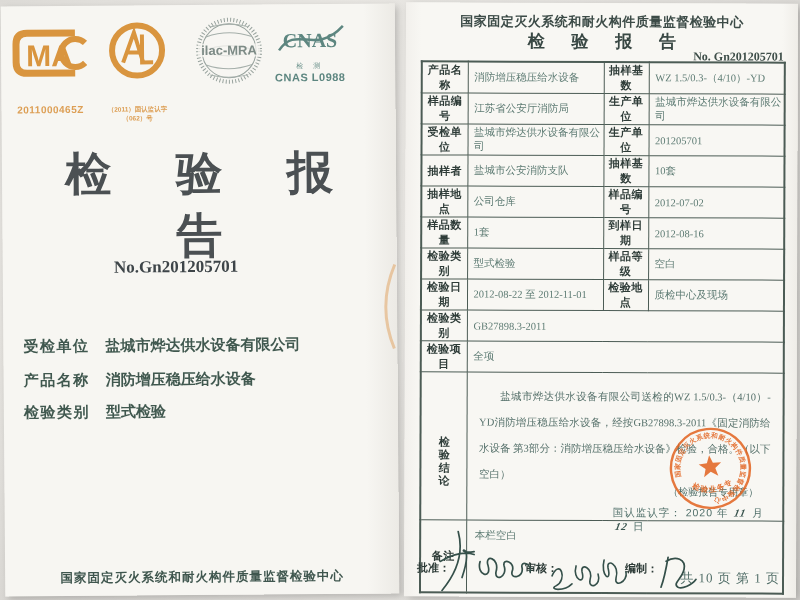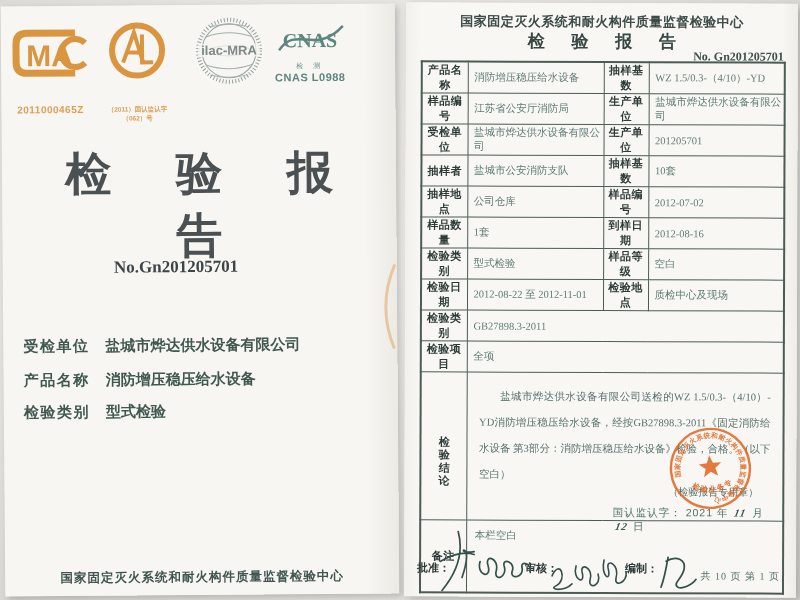--- a/index.html
+++ b/index.html
@@ -53,21 +53,21 @@
   .seal-note{position:absolute;top:112px;right:24px;font-size:10px;color:#4e6e68;}
   .sign-date{position:absolute;top:133px;left:146px;font-size:10.5px;color:#4e6e68;letter-spacing:1px;}
   .sign-date .hand{font-family:"Liberation Serif", serif;font-style:italic;font-weight:bold;
     color:#3a544e;transform:skewX(-12deg);display:inline-block;margin:0 2px;}
   td.remark-cell{vertical-align:top;}
   .remark-val{display:inline-block;padding:8px 0 0 8px;font-size:10.5px;color:#5e7c74;
     font-family:"Liberation Serif", serif;}
   .stamp{position:absolute;left:259px;top:418px;opacity:.85;transform:rotate(-6deg);z-index:5;}
   .rp-foot-label{position:absolute;font-size:11px;font-weight:bold;color:#2e3c38;top:558px;}
   #page-info{position:absolute;top:566px;right:16px;font-family:"Liberation Serif", serif;
-    font-size:10px;color:#54706a;letter-spacing:1px;}
+    font-size:13px;color:#54706a;letter-spacing:1px;}
   .sig{position:absolute;z-index:6;}
 </style>
 </head>
 <body>
 
 <div id="stage">
 
   <div id="cover" class="page">
 
     <div class="logo-block" style="left:8px;top:20px;width:82px;">
@@ -196,21 +196,21 @@
           <td class="lb">检验项目</td>
           <td class="vl" colspan="3">全项</td>
         </tr>
         <tr style="height:148px;">
           <td class="lb vert">检验结论</td>
           <td class="concl-cell" colspan="3">
             <div class="concl-text">盐城市烨达供水设备有限公司送检的WZ 1.5/0.3-（4/10）-YD消防增压稳压给水设备，经按GB27898.3-2011《固定消防给水设备 第3部分：消防增压稳压给水设备》检验，合格。（以下空白）</div>
             <div class="seal-note">（检验报告专用章）</div>
             <div class="sign-date">
               <span>国认监认字：</span>
-              <span>2021 年</span>
+              <span>2020 年</span>
               <span class="hand">11</span>
               <span>月</span>
               <span class="hand">12</span>
               <span>日</span>
             </div>
           </td>
         </tr>
         <tr style="height:72px;">
           <td class="lb">备注</td>
           <td class="remark-cell" colspan="3">

